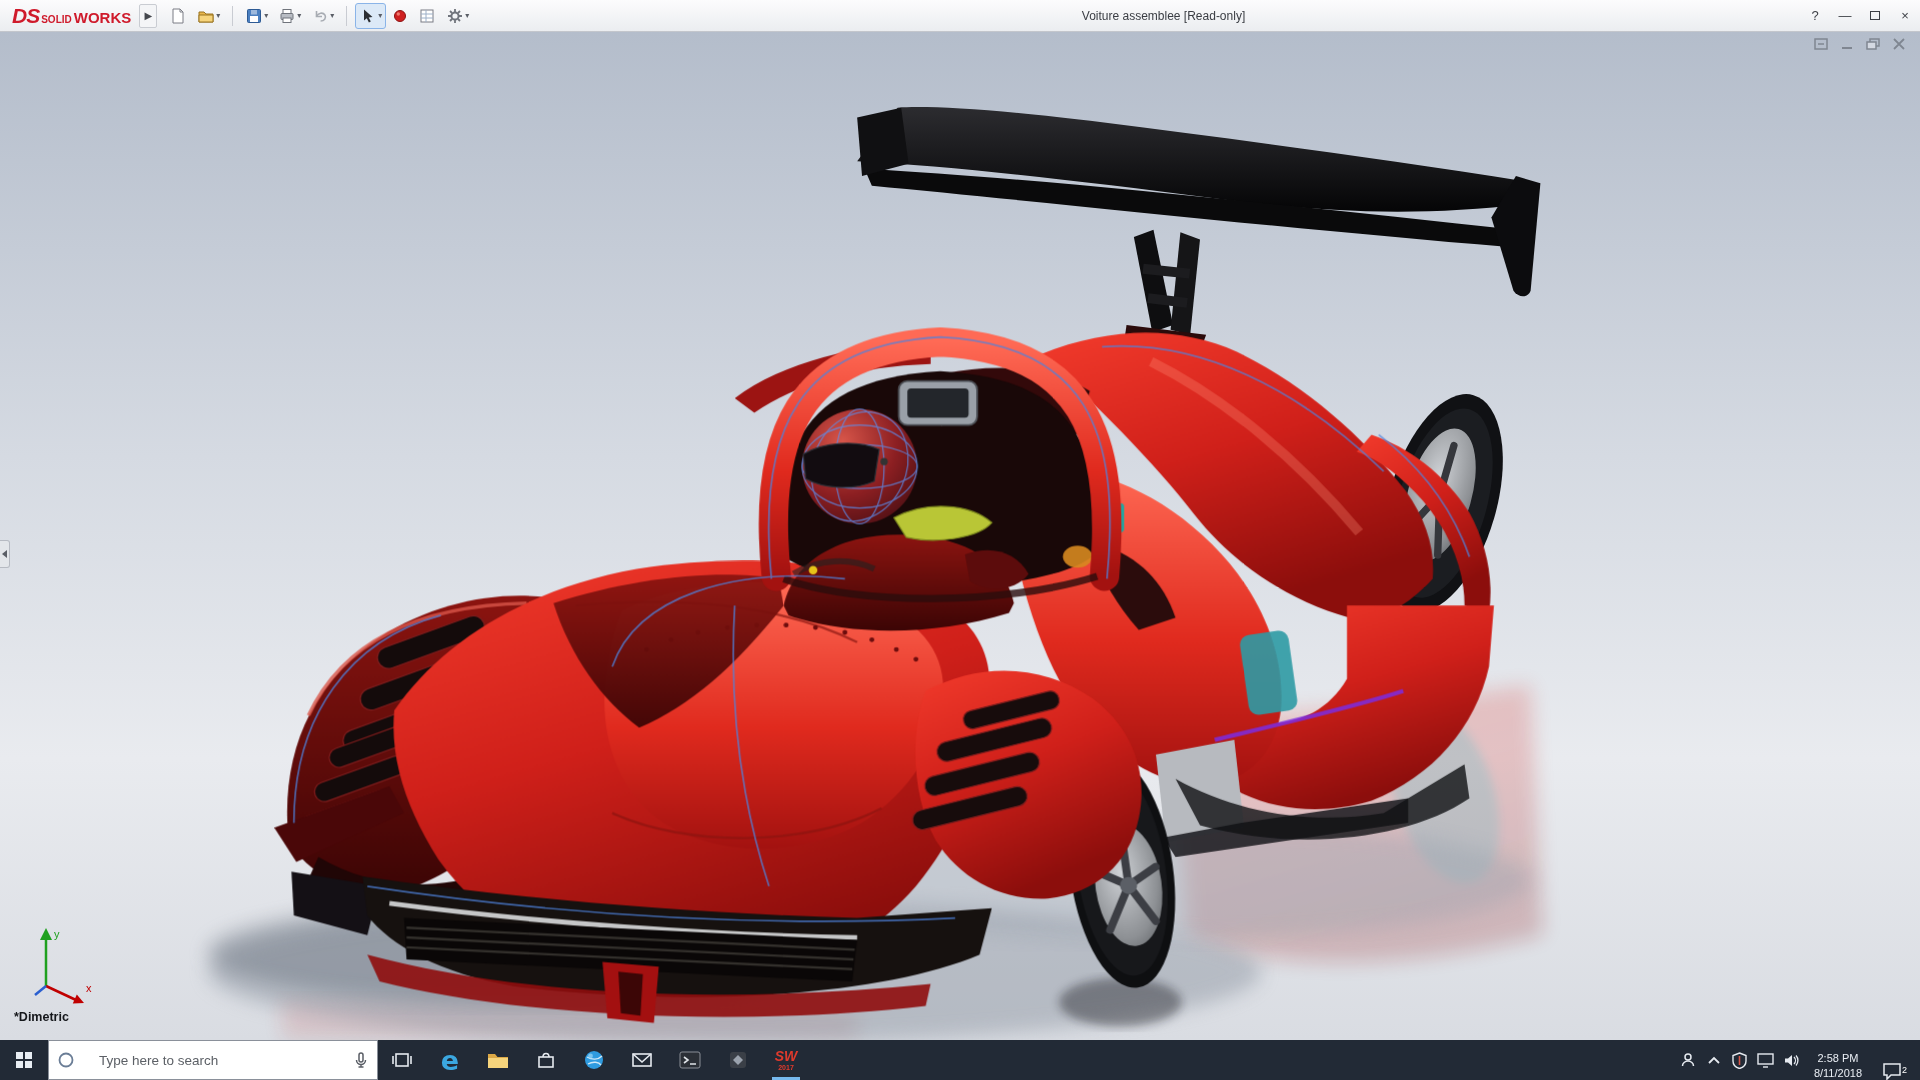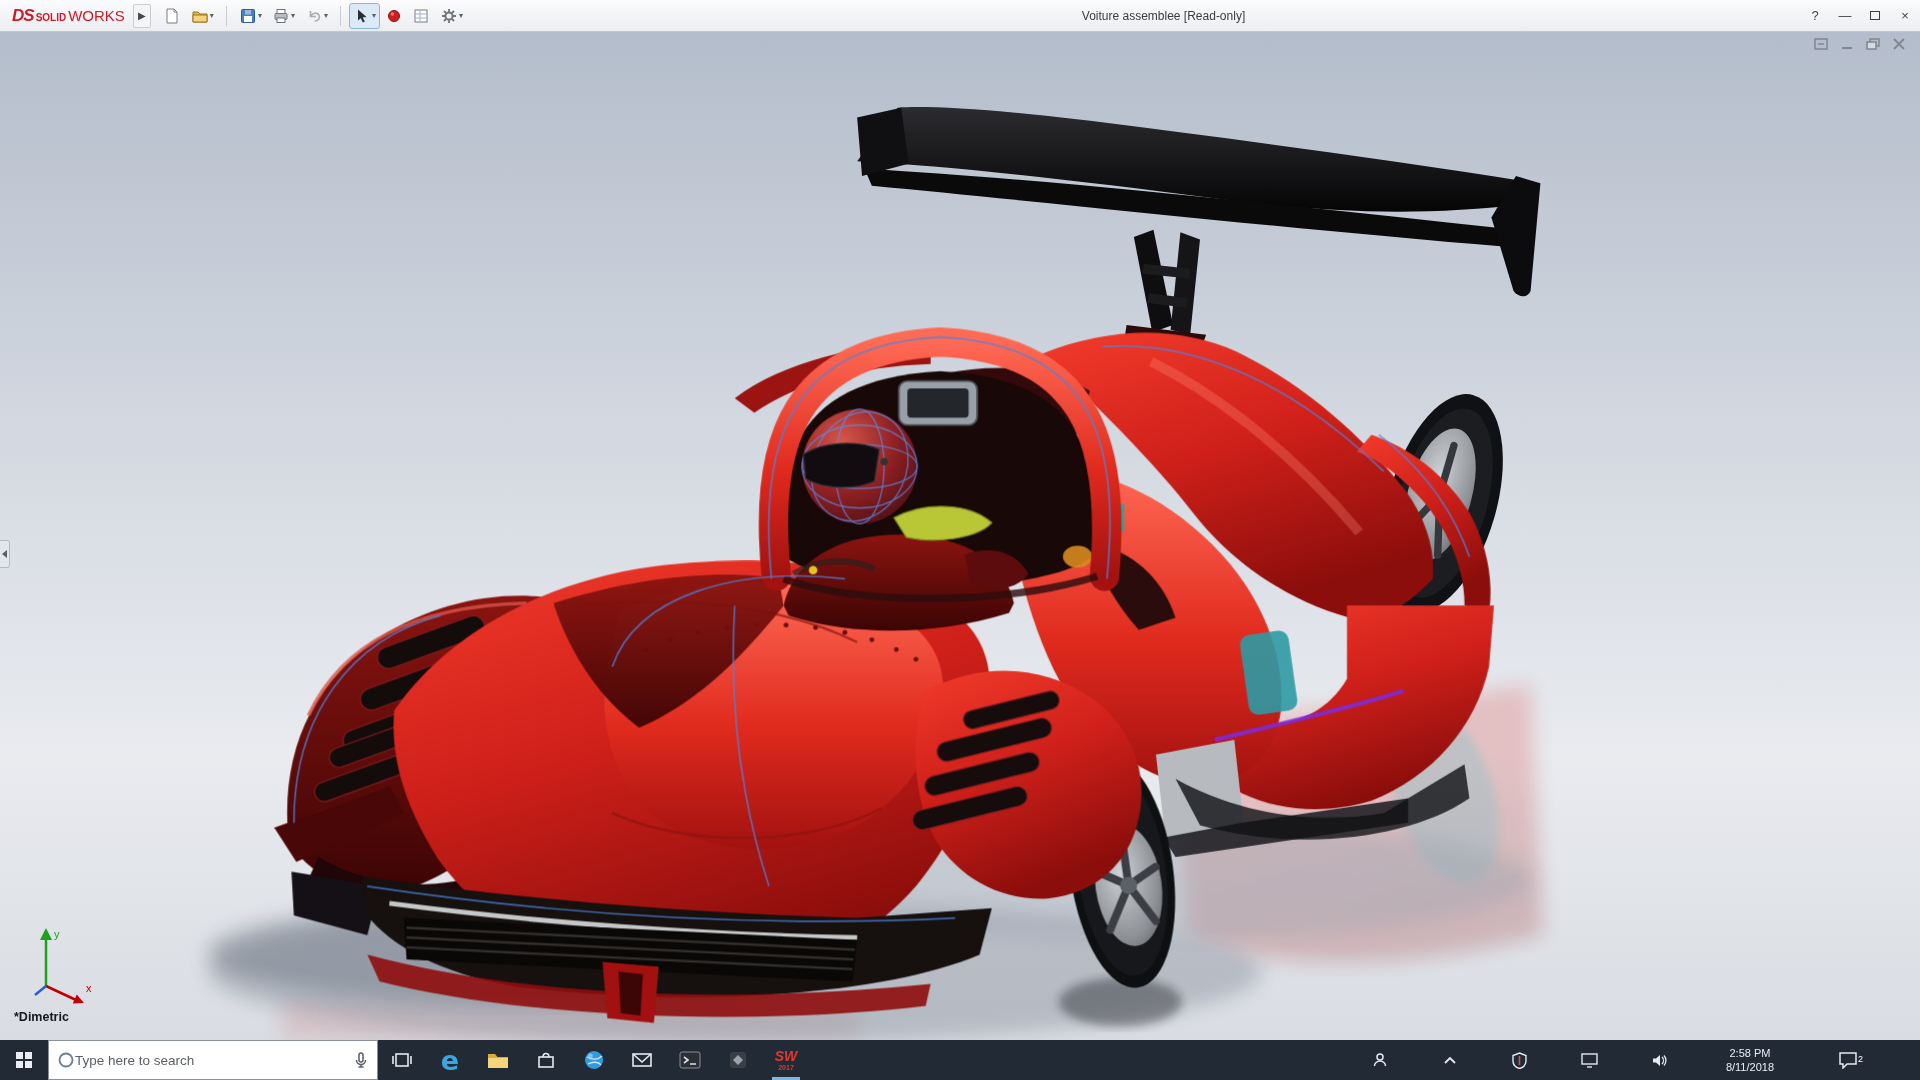--- a/index.html
+++ b/index.html
@@ -3,23 +3,23 @@
 <meta charset="utf-8">
 <style>
   * { box-sizing: border-box; margin: 0; padding: 0; }
   html,body { width:1920px; height:1080px; overflow:hidden;
     font-family:"Liberation Sans", sans-serif; background:#dfe2e8; }
 
   
   .titlebar { height:32px; background:linear-gradient(#fcfcfd,#ebedf0);
     border-bottom:1px solid #c3c6cc; display:flex; align-items:center; position:relative; }
   .brand { display:flex; align-items:baseline; padding:0 8px 0 12px; gap:2px; }
-  .brand-ds { font-style:italic; font-weight:bold; color:#cf1a2b; font-size:17px; letter-spacing:-1px; }
+  .brand-ds { font-style:italic; font-weight:bold; color:#cf1a2b; font-size:21px; letter-spacing:-1px; }
   .brand-solid { font-weight:bold; color:#cf1a2b; font-size:10px; }
-  .brand-works { font-weight:400; color:#cf1a2b; font-size:15px; }
+  .brand-works { font-weight:700; color:#cf1a2b; font-size:15px; }
   .flyout { width:18px; height:24px; display:grid; place-items:center; font-size:10px; color:#44474d;
     border:1px solid #c9ccd2; background:#f4f5f7; border-radius:2px; margin-right:8px; }
   .tb-sep { width:1px; height:20px; background:#c9ccd2; margin:0 6px; }
   .tb-group { display:flex; align-items:center; gap:2px; }
   .tbtn { display:flex; align-items:center; height:26px; padding:0 3px; border-radius:3px; border:1px solid transparent; }
   .tbtn.active { border-color:#8ab4e8; background:#dce9f7; }
   .tbtn .caret { font-size:8px; color:#5a5e66; margin-left:1px; }
   .tbtn svg { display:block; }
   .win-title { position:absolute; left:60.6%; transform:translateX(-50%);
     font-size:12px; color:#3a3d43; white-space:nowrap; }
@@ -39,31 +39,31 @@
     border:1px solid #b6bac2; border-left:none; border-radius:0 3px 3px 0; display:grid; place-items:center; }
   .left-tab i { width:0; height:0; border-top:4px solid transparent; border-bottom:4px solid transparent;
     border-right:5px solid #5a5e66; display:block; }
 
   
   .taskbar { height:40px; background:#222a36; display:flex; align-items:stretch; color:#e6eaf0; }
   .tb-start { width:48px; display:grid; place-items:center; }
   .start-grid { display:grid; grid-template-columns:7px 7px; grid-template-rows:7px 7px; gap:2px; }
   .start-grid b { background:#e8edf3; display:block; }
   .searchbox { width:330px; background:#ffffff; border:1px solid #8a909a; display:flex; align-items:center;
-    padding:0 8px; gap:0; }
+    padding:0 8px; gap:24px; }
   .searchbox input { flex:1; border:none; outline:none; background:transparent; font-size:13.5px; color:#333;
     font-family:"Liberation Sans", sans-serif; }
   .searchbox input::placeholder { color:#5c6066; opacity:1; }
   .tb-app { width:48px; display:grid; place-items:center; position:relative; }
   .edge-e { color:#3ba7e0; font-size:27px; font-weight:bold; font-family:"DejaVu Sans", sans-serif; line-height:1; }
   .sw-ico { display:flex; flex-direction:column; align-items:center; line-height:1; }
   .sw-ico .sw { color:#e03a2c; font-weight:bold; font-size:14px; font-style:italic; }
   .sw-ico .yr { color:#e03a2c; font-size:7px; font-weight:bold; margin-top:1px; }
   .app-underline { position:absolute; bottom:0; left:10px; right:10px; height:3px; background:#76b9ed; }
-  .tb-tray { margin-left:auto; display:flex; align-items:center;gap:44px; }
+  .tb-tray { margin-left:auto; display:flex; align-items:flex-end; }
   .tray-item { width:26px; height:100%; display:grid; place-items:center; }
   .clock { display:flex; flex-direction:column; align-items:center; justify-content:center;
     font-size:11px; line-height:1.3; color:#eaeef4; padding:0 9px; white-space:nowrap; }
   .action-center { width:42px; display:grid; place-items:center; position:relative; }
   .ac-badge { position:absolute; right:6px; bottom:5px; font-size:9px; color:#fff; }
   .desk-sliver { width:7px; border-left:1px solid #3a4250; }
 </style>
 </head>
 <body>
 

